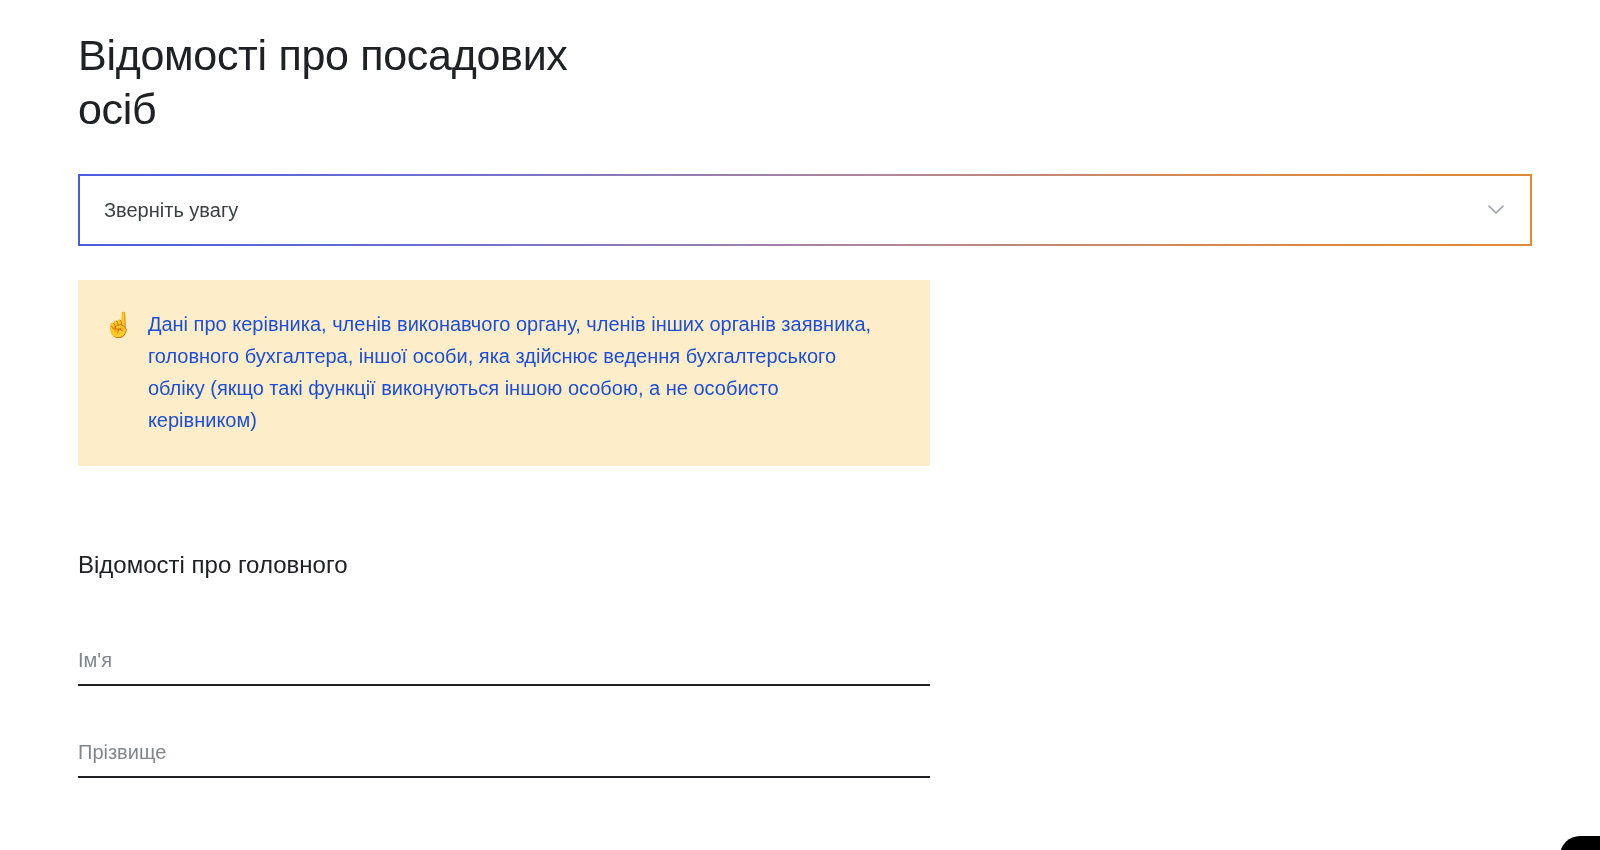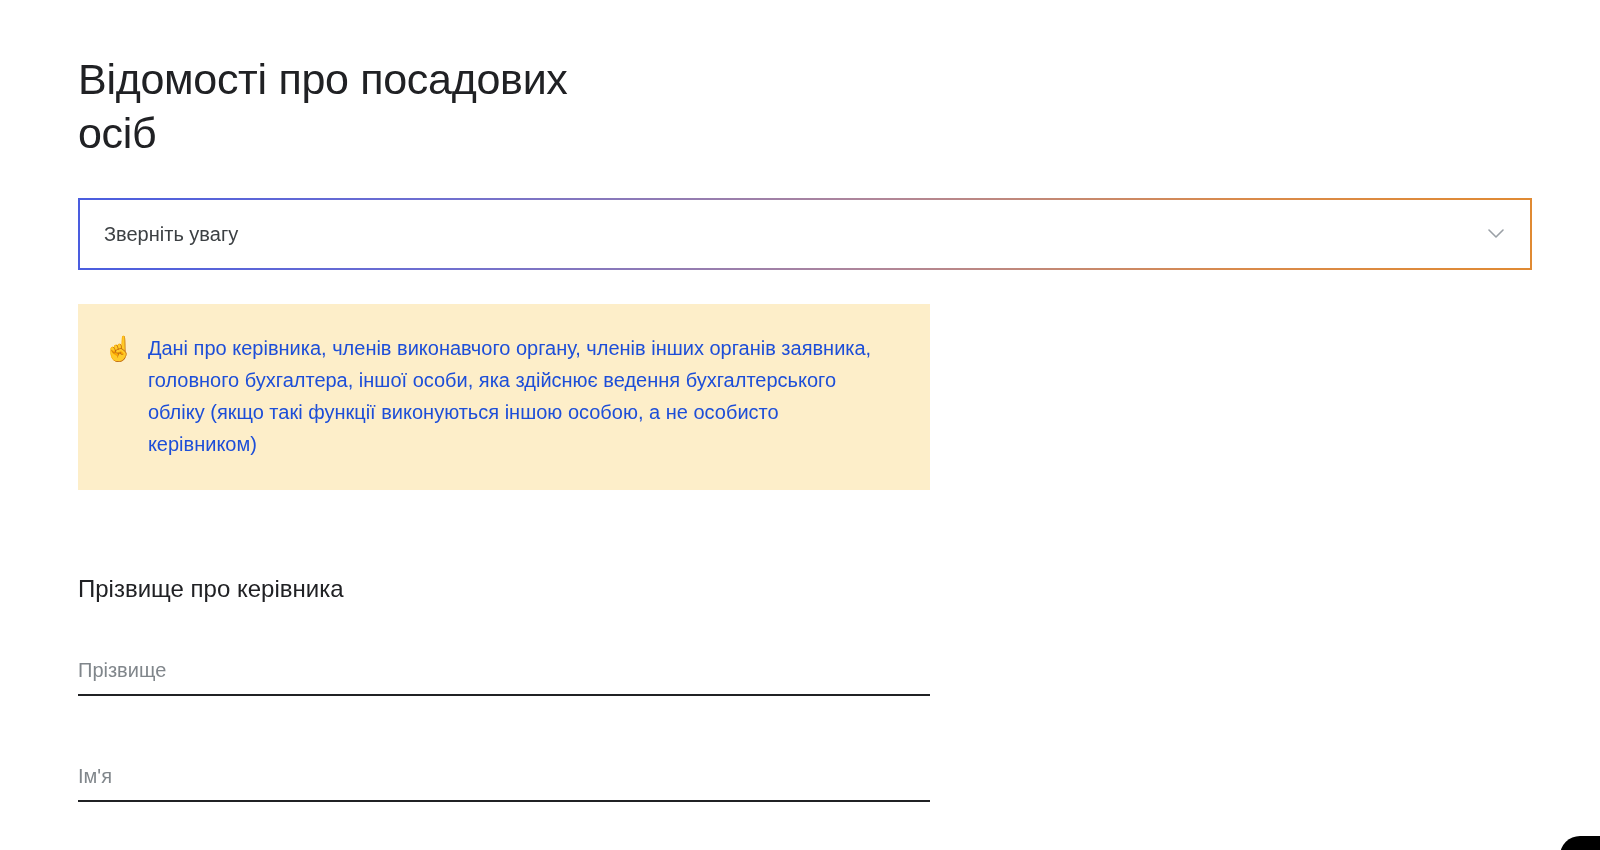--- a/index.html
+++ b/index.html
@@ -16,21 +16,20 @@
     position: relative;
     width: 1600px;
     height: 850px;
     background: #ffffff;
   }
   .content {
     position: absolute;
     left: 78px;
     top: 0;
     width: 1460px;
-    margin-top: 24px;
   }
   
   .page-title {
     font-size: 43px;
     line-height: 54px;
     font-weight: 400;
     color: #202124;
     letter-spacing: -0.3px;
     margin: 28px 0 0 0;
     max-width: 760px;
@@ -148,25 +147,25 @@
           <path d="M1 1 L8 8 L15 1" stroke="#9aa0a6" stroke-width="1.6" fill="none" stroke-linecap="round" stroke-linejoin="round"></path>
         </svg>
       </span>
     </div>
 
     <div class="note">
       <span class="note-icon">☝️</span>
       <span class="note-text">Дані про керівника, членів виконавчого органу, членів інших органів заявника, головного бухгалтера, іншої особи, яка здійснює ведення бухгалтерського обліку (якщо такі функції виконуються іншою особою, а не особисто керівником)</span>
     </div>
 
-    <div class="section-heading">Прізвище про керівника</div>
+    <div class="section-heading">Відомості про головного</div>
+
+    <div class="field field-2">
+      <input type="text" placeholder="Ім'я" style="">
+    </div>
 
     <div class="field">
       <input type="text" placeholder="Прізвище" style="">
-    </div>
-
-    <div class="field field-2">
-      <input type="text" placeholder="Ім'я" style="">
     </div>
 
   </div>
   <div class="corner"></div>
 </div>
 
 </body></html>

